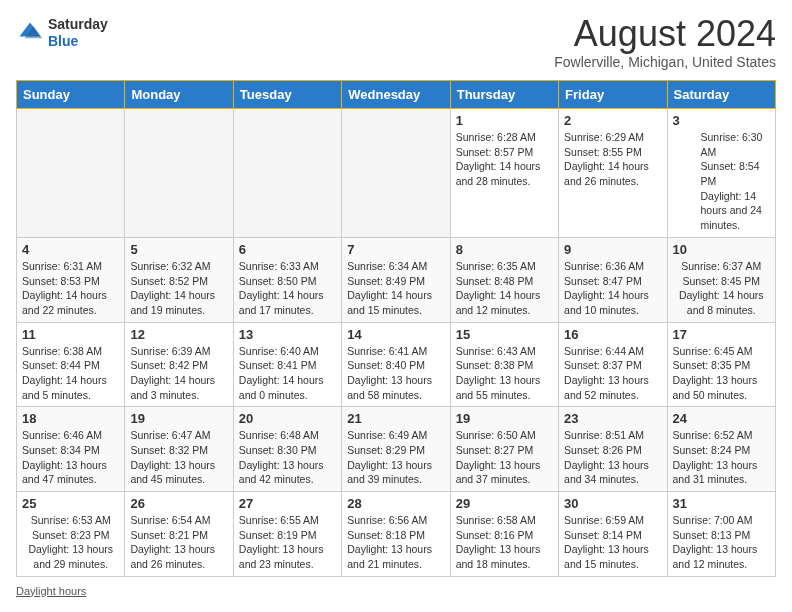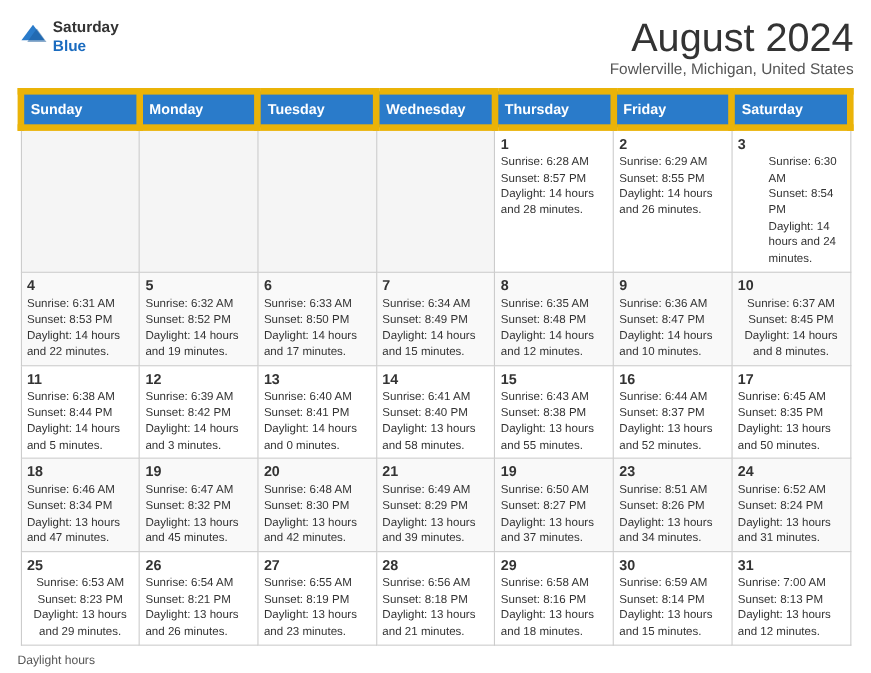--- a/index.html
+++ b/index.html
@@ -50,21 +50,21 @@
       width: 100%;
       border-collapse: collapse;
     }
     .day-header {
       background-color: #2a7bca;
       color: #fff;
       font-size: 13px;
       font-weight: bold;
       padding: 6px 6px;
       text-align: left;
-      border: 6px solid #eab308;
+      border: 1px solid #eab308;
     }
     td {
       border: 1px solid #ccc;
       vertical-align: top;
       padding: 4px 5px;
       width: calc(100% / 7);
       min-height: 80px;
       background: #fff;
     }
     td.empty {
@@ -82,20 +82,21 @@
       color: #333;
       line-height: 1.4;
     }
     tr:nth-child(even) td:not(.day-header) {
       background: #f9f9f9;
     }
     .footer-note {
       margin-top: 8px;
       font-size: 11px;
       color: #555;
+      text-decoration: underline;
     }
   </style>
 </head>
 <body>
 
 <div class="header-section">
   <div class="logo">
     <svg class="logo-icon" viewBox="0 0 32 32" xmlns="http://www.w3.org/2000/svg">
       <polygon points="16,4 28,20 4,20" fill="#2a7bca"></polygon>
       <polygon points="20,8 30,22 10,22" fill="#1a5a99" opacity="0.5"></polygon>

